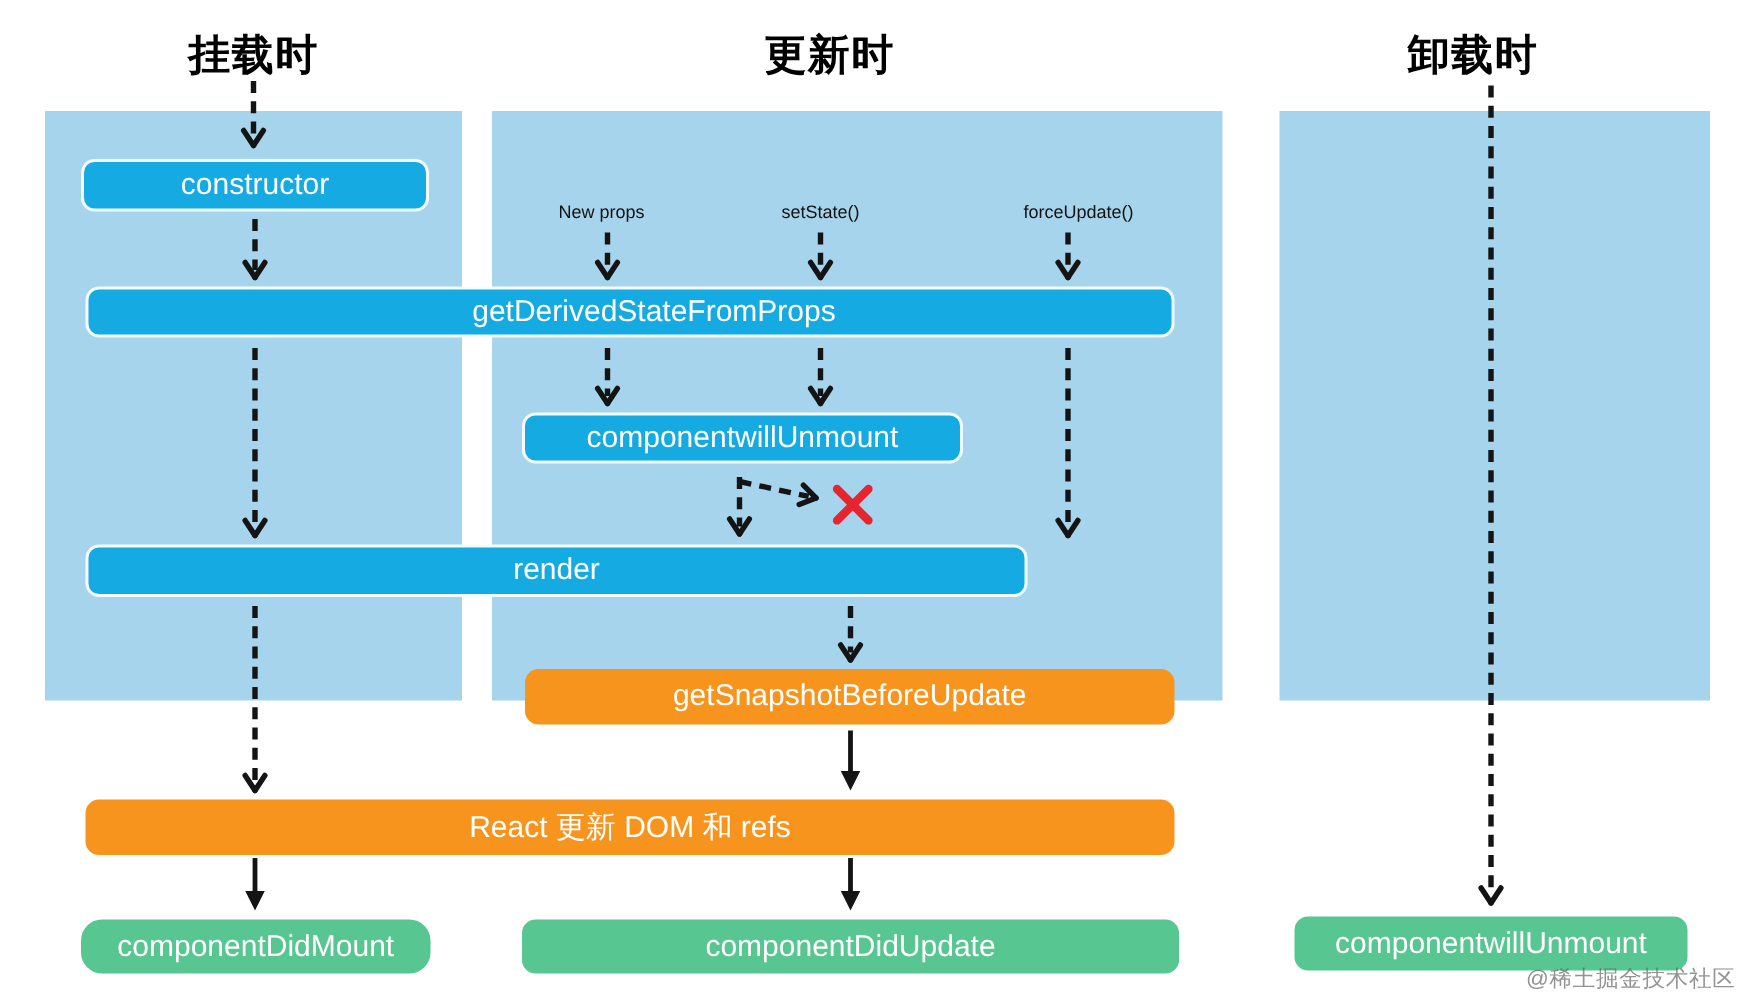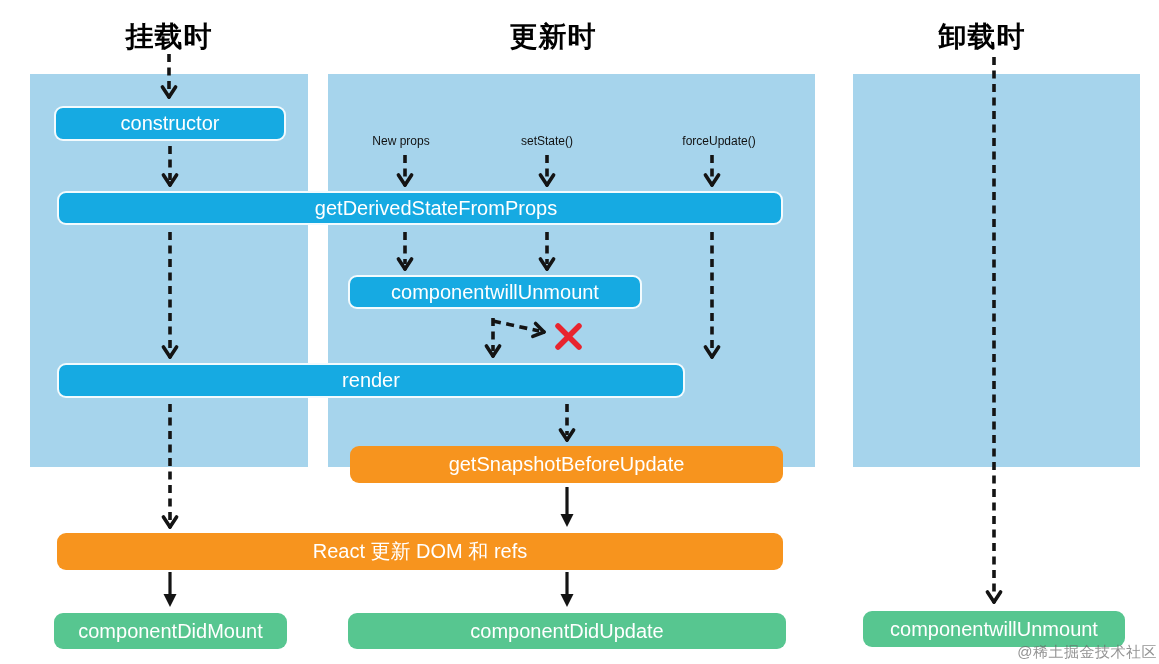--- a/index.html
+++ b/index.html
@@ -111,18 +111,18 @@
   <div class="trigger" style="left:649px;top:131px;width:140px;">forceUpdate()</div>
 
   <div class="box blue" style="left:54px;top:106px;width:232px;height:35px;">constructor</div>
   <div class="box blue" style="left:57px;top:191px;width:726px;height:34px;padding-left:32px;">getDerivedStateFromProps</div>
   <div class="box blue" style="left:348px;top:275px;width:294px;height:34px;">componentwillUnmount</div>
   <div class="box blue" style="left:57px;top:363px;width:628px;height:35px;">render</div>
 
   <div class="box orange" style="left:350px;top:446px;width:433px;height:37px;">getSnapshotBeforeUpdate</div>
   <div class="box orange" style="left:57px;top:533px;width:726px;height:37px;">React 更新 DOM 和 refs</div>
 
-  <div class="box green" style="left:54px;top:613px;width:233px;height:36px;">componentDidMount</div>
+  <div class="box green" style="left:54px;top:613px;width:233px;height:36px;border-radius:14px;">componentDidMount</div>
   <div class="box green" style="left:348px;top:613px;width:438px;height:36px;">componentDidUpdate</div>
   <div class="box green" style="left:863px;top:611px;width:262px;height:36px;">componentwillUnmount</div>
 
   <div class="watermark">@稀土掘金技术社区</div>
 </div>
 
 </body></html>

